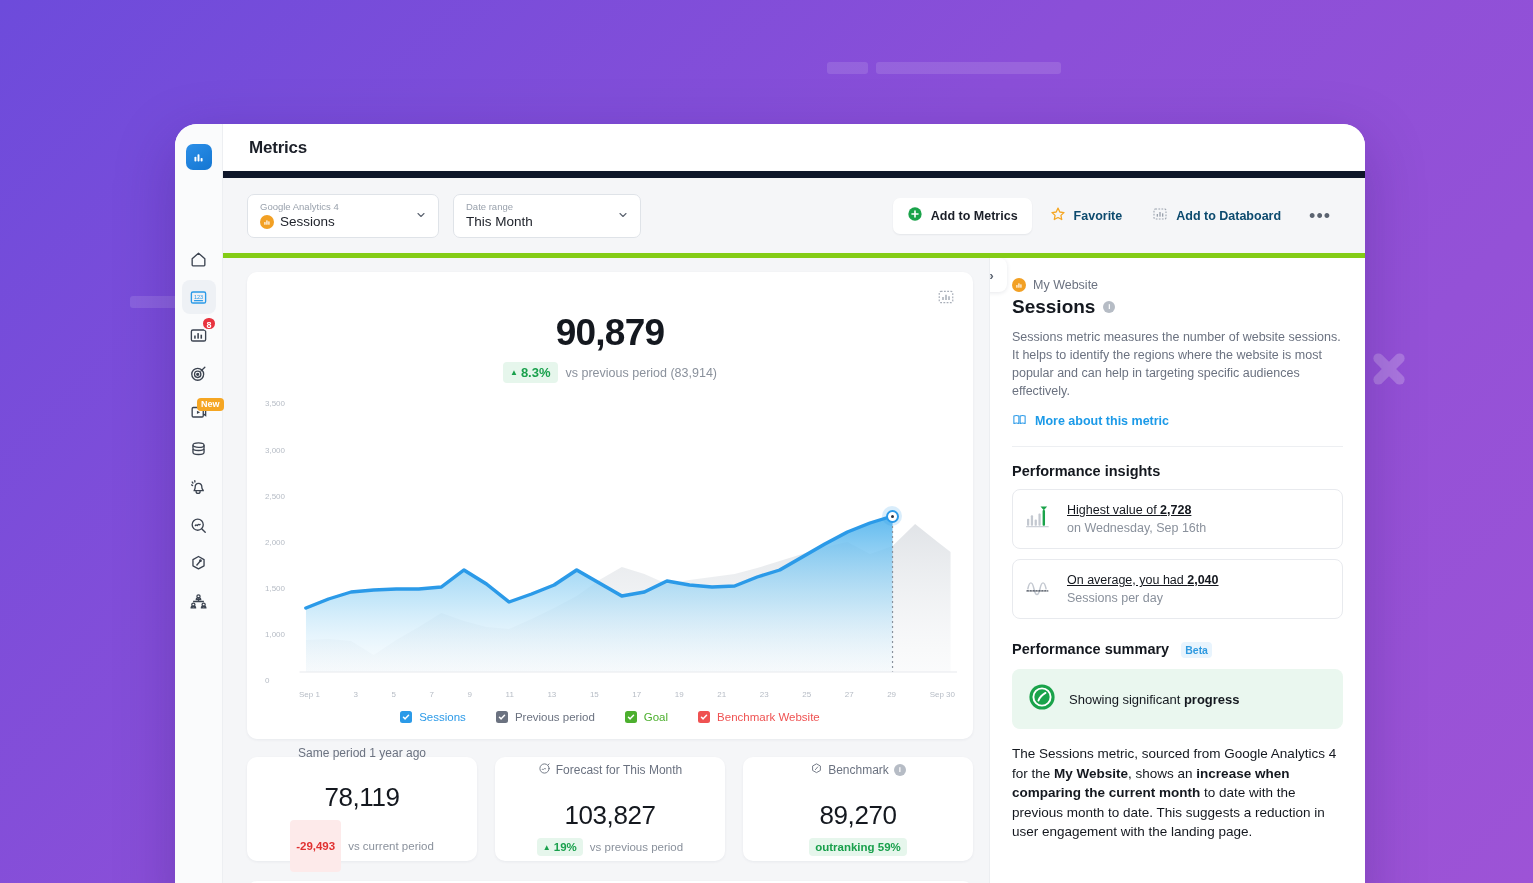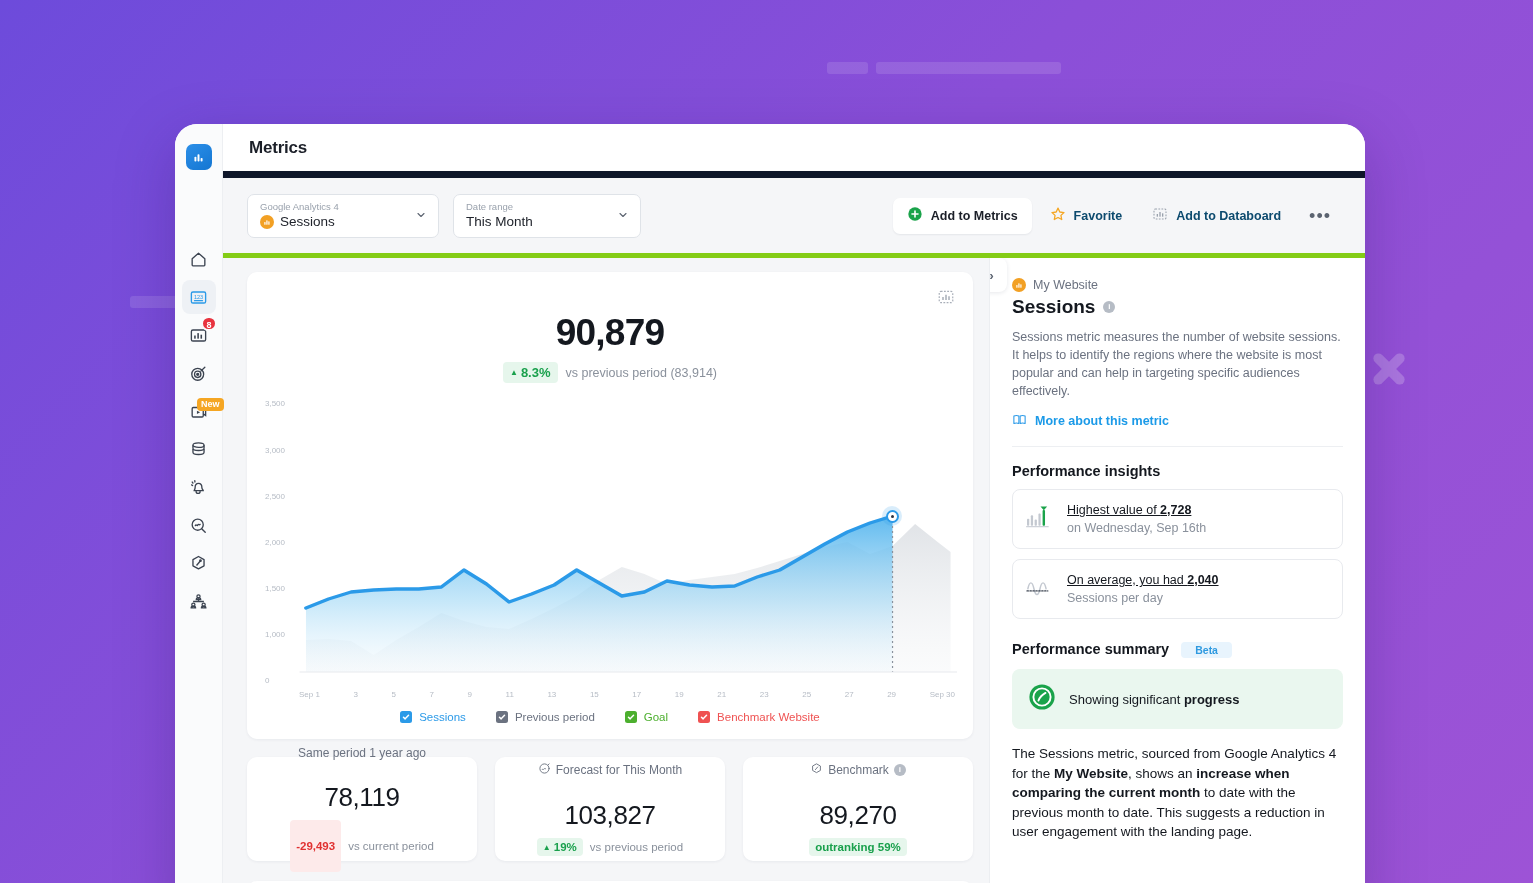--- a/index.html
+++ b/index.html
@@ -202,21 +202,21 @@
   .divider { height: 1px; background: #edeff2; margin: 16px 0 0 0; }
   .sec-title { font-size: 14.5px; font-weight: bold; color: #14181f; margin-top: 16px; }
   .insight {
     border: 1px solid #e8eaee; border-radius: 8px; margin-top: 10px;
     padding: 11px 12px; display: flex; align-items: center; gap: 12px;
   }
   .insight-txt { font-size: 12.5px; color: #14181f; line-height: 18px; text-decoration: underline; }
   .insight-sub { font-size: 12.5px; color: #8a919c; line-height: 18px; }
   .beta {
     background: #e8f4fd; color: #2f9ae0; font-size: 10.5px; font-weight: bold;
-    border-radius: 4px; padding: 2px 14px; margin-left: 8px; vertical-align: middle;
+    border-radius: 4px; padding: 2px 4px; margin-left: 8px; vertical-align: middle;
   }
   .summary-box {
     background: #eaf7ef; border-radius: 8px; margin-top: 12px; padding: 14px 16px;
     display: flex; align-items: center; gap: 13px;
   }
   .summary-txt { font-size: 13px; color: #14181f; }
   .summary-body { font-size: 13.5px; color: #14181f; line-height: 19.5px; margin-top: 15px; }
   b { font-weight: bold; }
 </style>
 </head>

